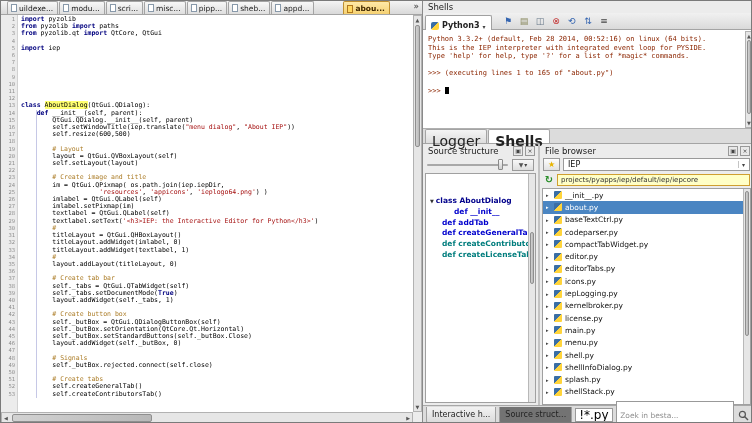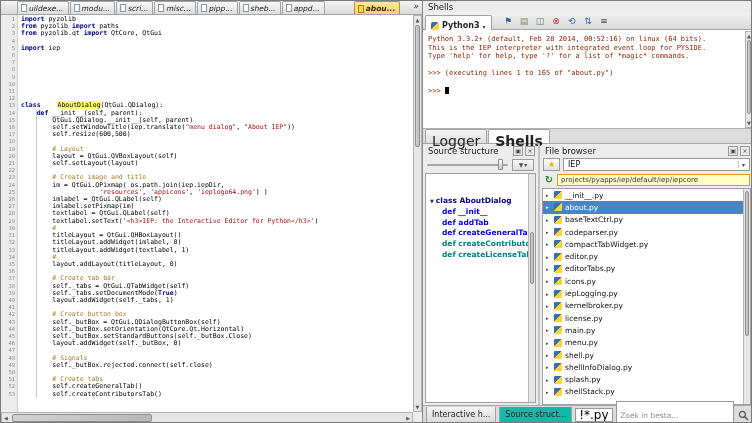--- a/index.html
+++ b/index.html
@@ -1,35 +1,35 @@
 <!DOCTYPE html>
 <html><head>
 <meta charset="utf-8">
 <style>
   html,body{margin:0;padding:0;background:#8a8a8a;}
   *{box-sizing:border-box;}
   #win{position:relative;width:752px;height:423px;background:#ececec;font-family:"DejaVu Sans",sans-serif;overflow:hidden;border:1px solid #7a7a7a;}
 
   
   #left{position:absolute;left:0;top:0;width:421px;height:423px;}
-  #etabbar{position:absolute;left:0;top:0;right:0;height:14px;background:linear-gradient(#f4f4f4,#d9d9d9);border-bottom:1px solid #a4a4a4;display:flex;align-items:flex-start;padding-left:16px;overflow:hidden;font-style:italic;}
+  #etabbar{position:absolute;left:0;top:0;right:0;height:14px;background:linear-gradient(#f4f4f4,#d9d9d9);border-bottom:1px solid #a4a4a4;display:flex;align-items:flex-start;padding-left:6px;overflow:hidden;}
   .etab{height:13px;display:flex;align-items:center;gap:2px;padding:0 4px 0 3px;font-size:7.5px;color:#222;background:linear-gradient(#f8f8f8,#dedede);border:1px solid #a4a4a4;border-bottom:none;border-radius:2px 2px 0 0;margin-right:1px;white-space:nowrap;flex:none;}
   .etab.active{background:linear-gradient(#ffe9a8,#f4cf6e);border-color:#c09030;height:14px;color:#402800;font-weight:bold;margin-left:28px;}
   .ticon{width:6px;height:8px;background:#fff;border:1px solid #8899aa;display:inline-block;flex:none;}
   .etab.active .ticon{background:#ffd860;border-color:#b07820;}
   #taboverflow{margin-left:auto;font-size:9px;color:#333;padding:0 3px;flex:none;}
 
   #editor{position:absolute;left:0;top:14px;right:9px;bottom:12px;background:#fff;overflow:hidden;display:flex;}
   #gutter{width:17px;background:#ececec;border-right:1px solid #d2d2d2;color:#8f8f8f;font:5.5px/7.2px "DejaVu Sans Mono",monospace;text-align:right;padding:1px 2px 0 0;flex:none;}
   #code{position:relative;flex:1;font:6.5px/7.2px "DejaVu Sans Mono",monospace;color:#000;padding:1px 0 0 3px;white-space:pre;overflow:hidden;}
   #indentguide{position:absolute;left:35px;top:95px;width:1px;height:288px;background:#c6c8e6;pointer-events:none;}
   .kw{color:#00007f;font-weight:bold;}
   .str{color:#a51111;}
   .com{color:#ac7d28;}
-  .hlw{background:#ffff70;margin-left:13px;}
+  .hlw{background:#ffff70;}
 
   
   .sb{background:#e6e6e6;border:1px solid #b2b2b2;position:absolute;}
   .sb .thumb{position:absolute;background:linear-gradient(90deg,#d2d2d2,#b8b8b8);border:1px solid #8f8f8f;border-radius:2px;}
   .sb .arr{position:absolute;font-size:5px;color:#555;text-align:center;}
   #evscroll{top:14px;right:0;width:9px;bottom:12px;}
   #evscroll .thumb{left:1px;right:1px;top:9px;height:122px;}
   #evscroll .a1{top:1px;left:0;right:0;}
   #evscroll .a2{bottom:1px;left:0;right:0;}
   #ehscroll{left:0;right:9px;bottom:0;height:12px;}
@@ -86,21 +86,21 @@
   .frow{display:flex;align-items:center;gap:3px;height:12.3px;font-size:7.5px;color:#111;padding-left:3px;white-space:nowrap;}
   .frow.selected{background:#4a85c2;color:#fff;}
   .fexp{font-size:5px;color:#444;width:5px;flex:none;}
   .frow.selected .fexp{color:#fff;}
   .fpyicon{width:8px;height:8px;border-radius:1px;background:linear-gradient(135deg,#3a6ea5 50%,#ffd43b 50%);flex:none;}
   #fbScroll{top:0;bottom:0;right:0;width:7px;border:none;border-left:1px solid #b8b8b8;}
   #fbScroll .thumb{left:1px;right:1px;top:2px;height:145px;}
 
   #bottomBar{position:absolute;left:0;right:0;bottom:0;height:19px;background:#dcdcdc;border-top:1px solid #a8a8a8;display:flex;align-items:center;padding:0 3px;gap:3px;}
   .btab{height:16px;padding:0 5px;display:flex;align-items:center;font-size:8px;background:linear-gradient(#f2f2f2,#dcdcdc);border:1px solid #a0a0a0;border-top:none;border-radius:0 0 2px 2px;color:#222;white-space:nowrap;flex:none;}
-  .btab.active{background:#14b8a6;}
+  .btab.active{background:#737373;}
   #fbFilterInput{width:38px;height:14px;border:1px solid #999;font-size:12px;padding:0 3px;font-family:"DejaVu Sans",sans-serif;flex:none;}
   #fbSearchInput{flex:1;height:28px;border:1px solid #999;font-size:7.5px;padding:0 3px;font-family:"DejaVu Sans",sans-serif;min-width:0;}
   #fbSearchInput::placeholder,#fbFilterInput::placeholder{color:#8f8f8f;}
   #magWrap{width:13px;text-align:center;flex:none;}
 </style>
 </head>
 <body>
 
 <div id="win">
 
@@ -259,21 +259,21 @@
             <div class="handle"></div>
           </div>
           <div id="ssFilter">
             <span>▼</span>
             <span class="dd">▾</span>
           </div>
         </div>
         <div id="ssTree">
 
         <div class="ssitem" style="padding-left: 4px; color: rgb(0, 0, 139);"><span class="tri">▼</span><span>class AboutDialog</span></div>
-            <div class="ssitem" style="padding-left: 16px; color: rgb(0, 0, 205);"><span>def __init__</span></div>
+            <div class="ssitem" style="padding-left: 28px; color: rgb(0, 0, 205);"><span>def __init__</span></div>
             <div class="ssitem" style="padding-left: 16px; color: rgb(0, 0, 205);"><span>def addTab</span></div>
             <div class="ssitem" style="padding-left: 16px; color: rgb(0, 0, 205);"><span>def createGeneralTab</span></div>
             <div class="ssitem" style="padding-left: 16px; color: rgb(0, 125, 125);"><span>def createContributors...</span></div>
             <div class="ssitem" style="padding-left: 16px; color: rgb(0, 125, 125);"><span>def createLicenseTab</span></div>
             <div id="ssScroll" class="sb">
             <div class="thumb"></div>
           </div>
           </div>
       </div>
 

